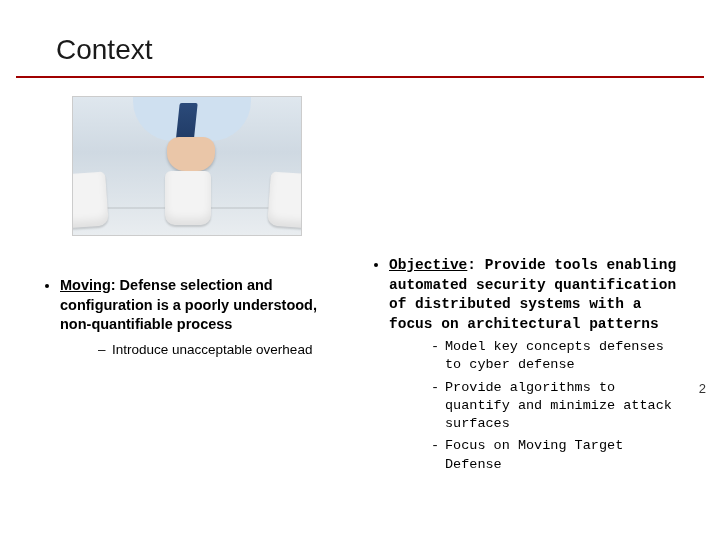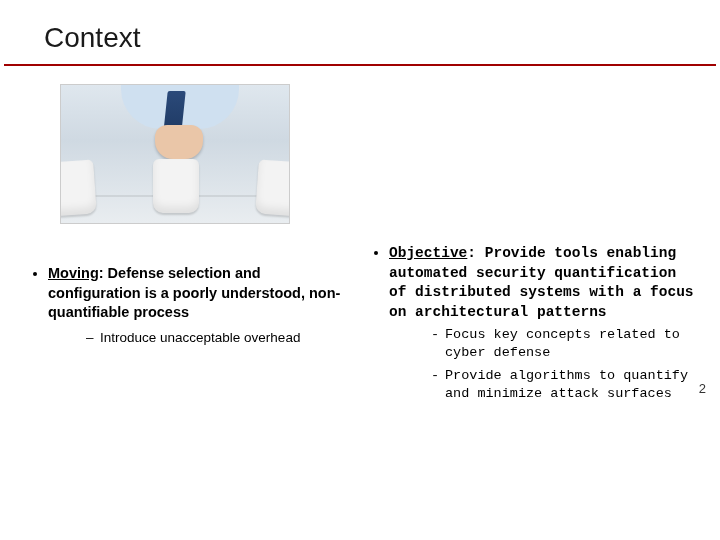--- a/index.html
+++ b/index.html
@@ -1,17 +1,17 @@
 <!DOCTYPE html>
 <html><head>
 <meta charset="utf-8">
 <style>
   * { box-sizing: border-box; margin: 0; padding: 0; }
   html, body { width: 720px; height: 540px; font-family: Arial, Helvetica, sans-serif; color: #000; background: #fff; }
-  .slide { position: relative; width: 720px; height: 408px; padding: 4px; }
+  .slide { position: relative; width: 720px; height: 408px; padding: 16px; }
   .title-area { padding: 18px 0 6px 40px; }
   .title { font-size: 28px; font-weight: 400; color: #1a1a1a; }
   .rule { border: none; border-top: 2px solid #a00000; margin: 4px 0 0 0; width: 100%; }
   .content { display: flex; padding: 0 20px 0 20px; margin-top: 18px; gap: 18px; }
   .col { flex: 1; }
   .img-wrap { margin: 0 0 40px 36px; width: 230px; height: 140px; background: linear-gradient(180deg,#dfe7ee 0%,#cfd9e2 40%,#e9edf0 100%); border: 1px solid #ccc; position: relative; overflow: hidden; }
   
   .cup { position: absolute; width: 46px; height: 54px; background: #f3f3f3; border-radius: 6px 6px 10px 10px; box-shadow: inset 0 -6px 8px rgba(0,0,0,0.08), 0 2px 2px rgba(0,0,0,0.15); }
   .cup.l { left: -12px; bottom: 8px; transform: rotate(-4deg); }
   .cup.c { left: 92px; bottom: 10px; }
@@ -62,22 +62,23 @@
           </ul>
         </li>
       </ul>
     </div>
 
     <div class="col col-right" style="padding-top:160px;">
       <ul class="top">
         <li>
           <b><span class="u">Objective</span><span>: Provide tools enabling automated security quantification of distributed systems with a focus on architectural patterns</span></b>
           <ul class="hyph">
-            <li>Focus key concepts related to cyber defense</li>
+            <li>Model key concepts defenses to cyber defense</li>
             <li>Provide algorithms to quantify and minimize attack surfaces</li>
+            <li>Focus on Moving Target Defense</li>
           </ul>
         </li>
       </ul>
     </div>
   </div>
 
   <div class="pagenum">2</div>
 </div>
 
 </body></html>

